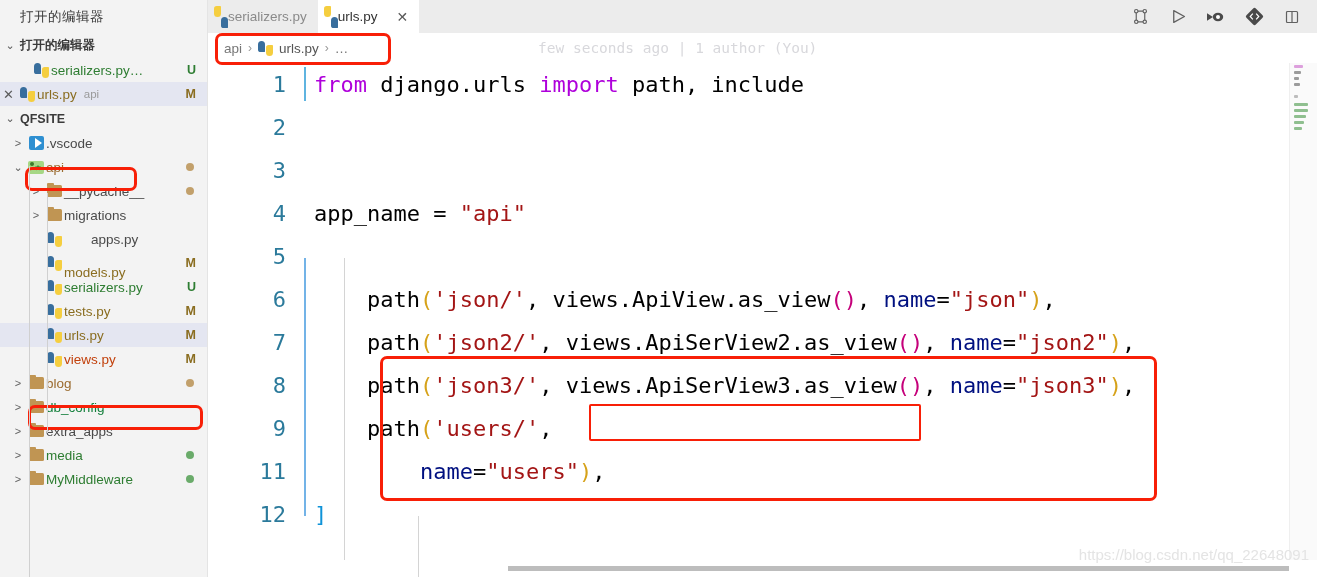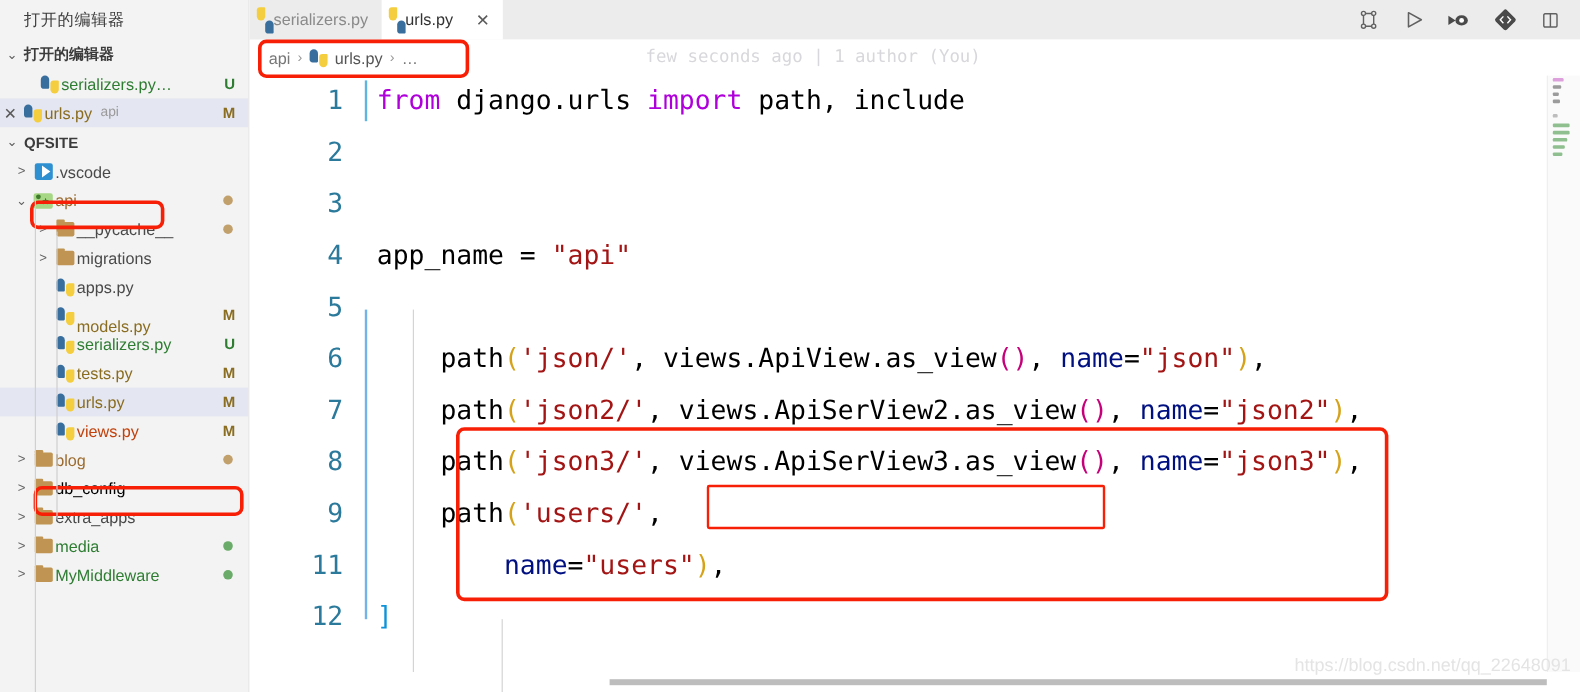--- a/index.html
+++ b/index.html
@@ -172,21 +172,21 @@
             <span class="fold"></span>
           </span>
           <span class="lbl" style="color: rgb(74, 74, 74);">migrations</span>
         </div>
         <div class="row">
           <span style="width: 28px; flex: 0 0 auto;"></span>
           <span class="tw"></span>
           <span class="ico">
             <span class="py"></span>
           </span>
-          <span class="lbl" style="color: rgb(74, 74, 74);">apps.py</span>
+          <span class="lbl" style="color: rgb(74, 74, 74); margin-left: 27px;">apps.py</span>
         </div>
         <div class="row">
           <span style="width: 28px; flex: 0 0 auto;"></span>
           <span class="tw"></span>
           <span class="ico">
             <span class="py"></span>
           </span>
           <span class="lbl" style="color: rgb(138, 109, 32); margin-top: 18px;">models.py</span>
           <span class="badge" style="color: rgb(138, 109, 32);">M</span>
         </div>
@@ -234,21 +234,21 @@
           </span>
           <span class="lbl" style="color: rgb(155, 107, 47);">blog</span>
           <span class="dot" style="background: rgb(194, 160, 107);"></span>
         </div>
         <div class="row">
           <span style="width: 10px; flex: 0 0 auto;"></span>
           <span class="tw">&gt;</span>
           <span class="ico">
             <span class="fold"></span>
           </span>
-          <span class="lbl" style="color: #000000;">db_config</span>
+          <span class="lbl" style="color: #15803d;">db_config</span>
         </div>
         <div class="row">
           <span style="width: 10px; flex: 0 0 auto;"></span>
           <span class="tw">&gt;</span>
           <span class="ico">
             <span class="fold"></span>
           </span>
           <span class="lbl" style="color: rgb(74, 74, 74);">extra_apps</span>
         </div>
         <div class="row">

